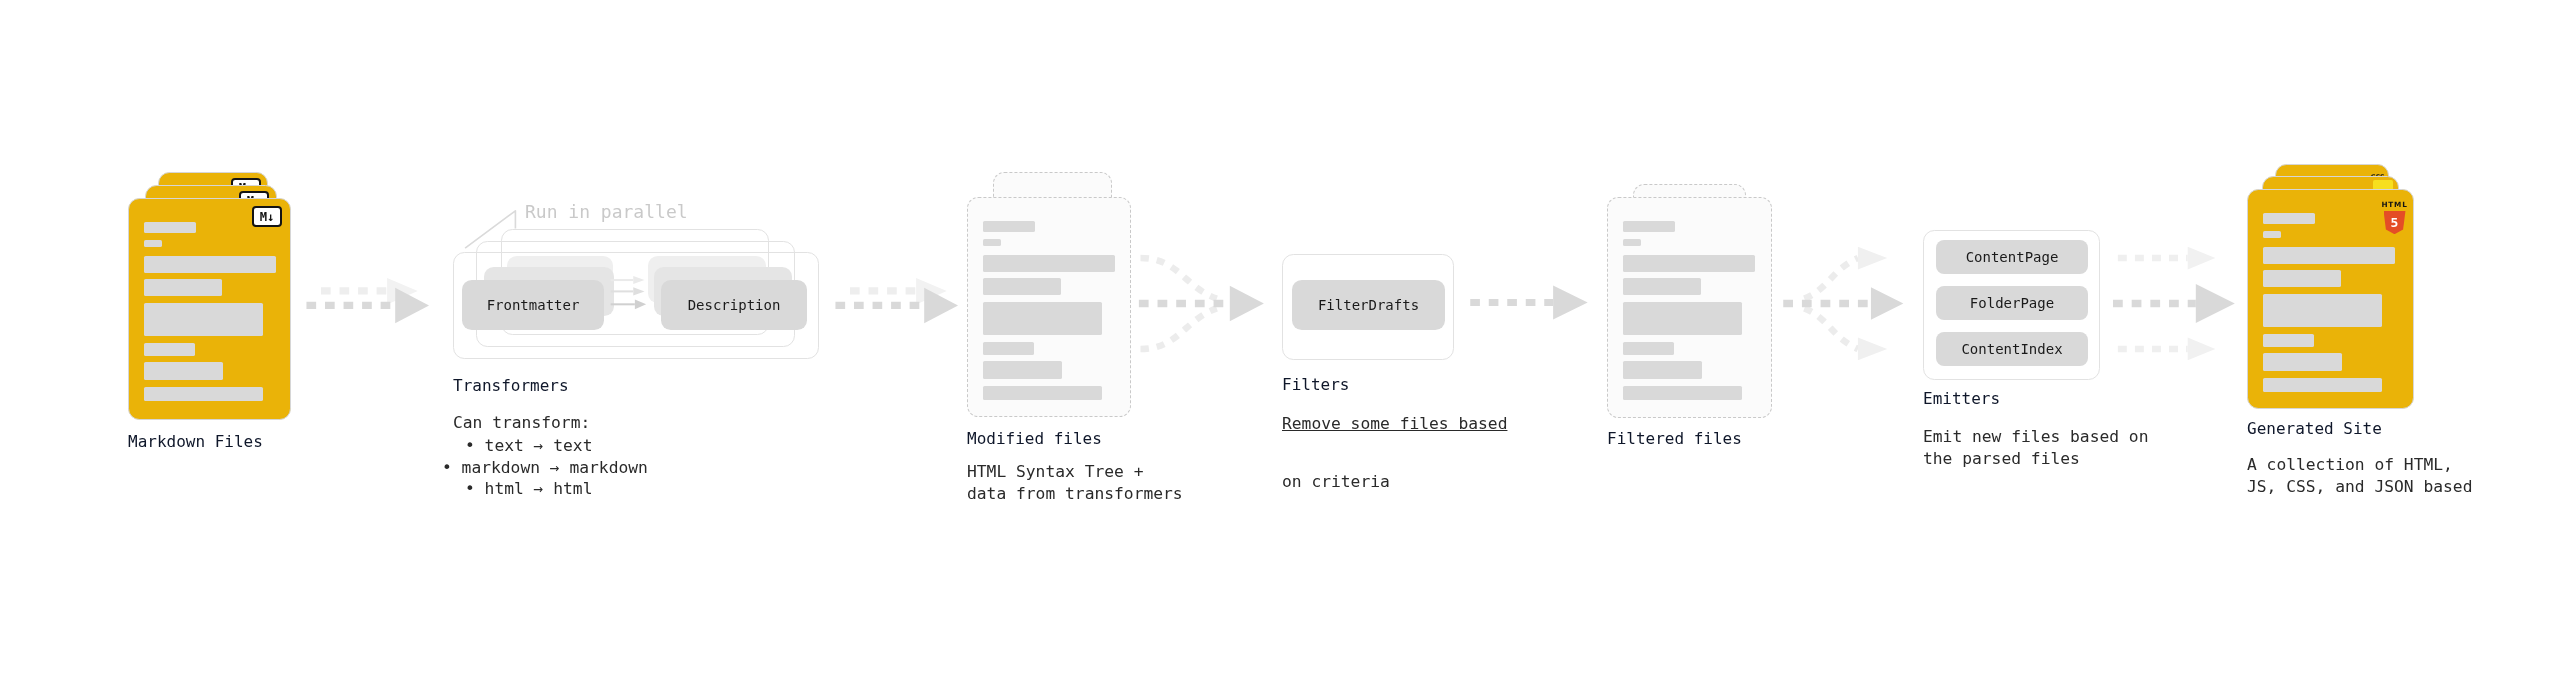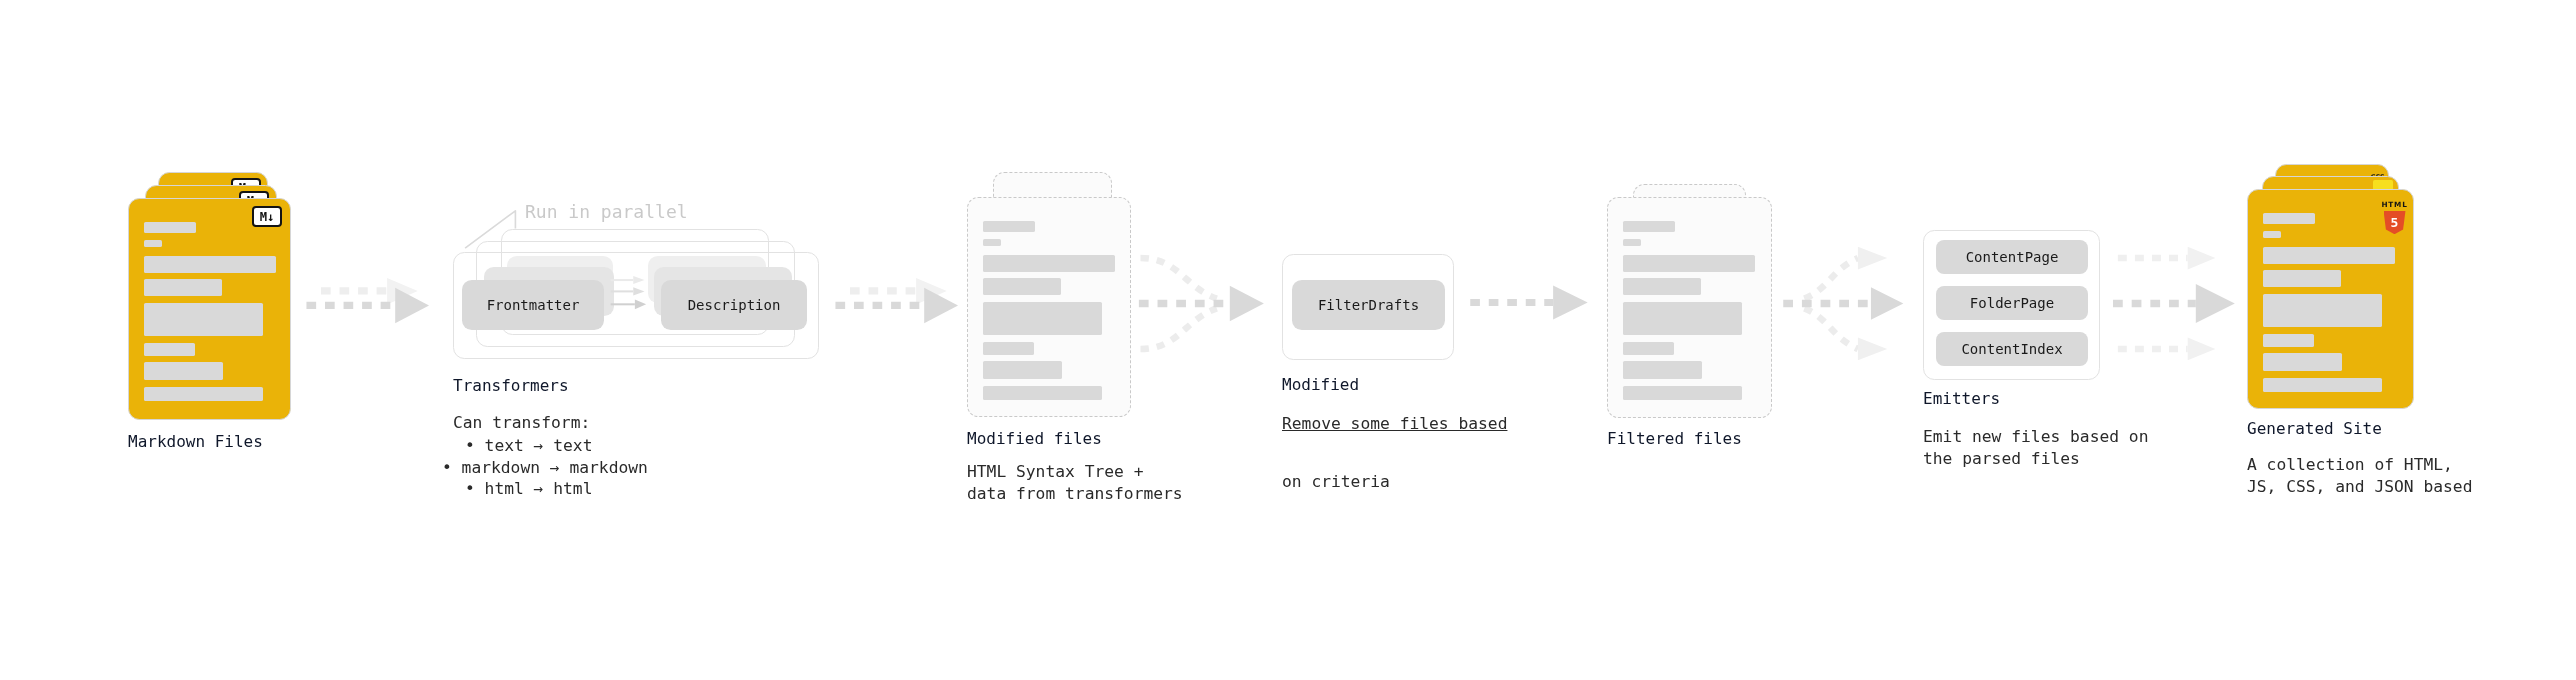--- a/index.html
+++ b/index.html
@@ -118,21 +118,21 @@
 
   <svg style="left:1134px;top:240px;" width="138" height="127" viewBox="0 0 170 156">
     <path d="M8,22 C55,22 62,58 102,72" fill="none" stroke="#ececec" stroke-width="8" stroke-dasharray="10 10"></path>
     <path d="M8,134 C55,134 62,98 102,84" fill="none" stroke="#ececec" stroke-width="8" stroke-dasharray="10 10"></path>
     <line x1="6" y1="78" x2="118" y2="78" stroke="#d9d9d9" stroke-width="9" stroke-dasharray="12 11"></line>
     <polygon points="118,56 118,100 160,78" fill="#d9d9d9"></polygon>
   </svg>
 
   <div class="group-box" style="left:1282px;top:254px;width:172px;height:106px;"></div>
   <div class="pill" style="left:1292px;top:280px;width:153px;height:50px;">FilterDrafts</div>
-  <div class="title" style="left:1282px;top:375px;">Modified</div>
+  <div class="title" style="left:1282px;top:375px;">Filters</div>
   <div class="sub" style="left:1282px;top:414px;text-decoration:underline;">Remove some files based</div>
   <div class="sub" style="left:1282px;top:460px;margin-top:12px;">on criteria</div>
 
   <svg style="left:1468px;top:284px;" width="130" height="37" viewBox="0 0 160 46">
     <line x1="2" y1="23" x2="105" y2="23" stroke="#d9d9d9" stroke-width="9" stroke-dasharray="12 11"></line>
     <polygon points="105,2 105,44 148,23" fill="#d9d9d9"></polygon>
   </svg>
 
   <div class="card dashed" style="left:1633px;top:184px;width:113px;height:57px;"></div>
   <div class="card dashed" style="left:1607px;top:197px;width:165px;height:221px;">

